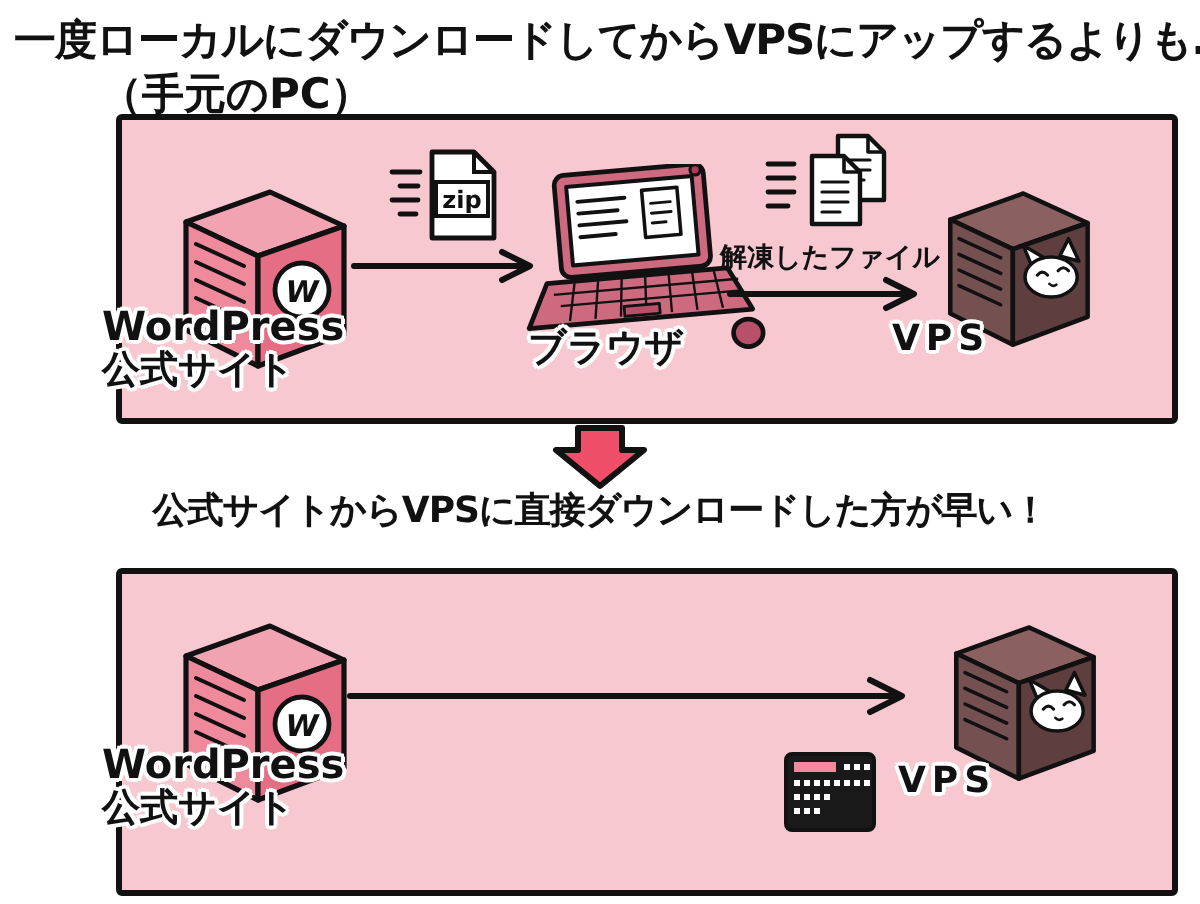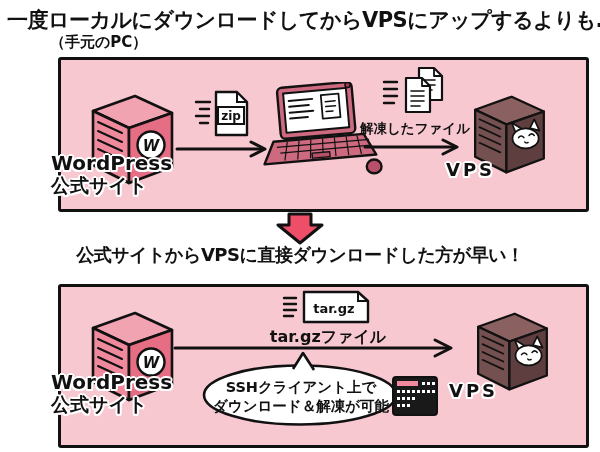--- a/index.html
+++ b/index.html
@@ -3,21 +3,21 @@
 <meta charset="utf-8">
 <style>
   html,body{margin:0;padding:0;}
   body{
     width:600px;height:452px;background:#ffffff;position:relative;
     font-family:"DejaVu Sans",sans-serif;color:#111;overflow:hidden;
   }
   .abs{position:absolute;}
   .title{font-weight:700;color:#111;white-space:nowrap;}
   #title-top{top:6px;left:7px;font-size:21px;letter-spacing:-0.5px;}
-  #subtitle-pc{top:33px;left:50px;font-size:15px;font-weight:700;}
+  #subtitle-pc{top:33px;left:50px;font-size:21px;font-weight:700;}
   #title-bottom{top:243px;left:0;width:600px;text-align:center;font-size:18px;letter-spacing:-0.5px;}
   .panel{
     position:absolute;left:58px;width:525px;background:#f8c8d1;
     border:3px solid #111;border-radius:3px;
   }
   #panel1{top:57px;height:149px;}
   #panel2{top:284px;height:158px;}
   .olabel{
     font-weight:700;text-align:left;line-height:1.15;white-space:nowrap;
     text-shadow:2px 0 0 #fff,-2px 0 0 #fff,0 2px 0 #fff,0 -2px 0 #fff,
@@ -53,21 +53,21 @@
         <path d="M27,63 L51,74"></path>
     </g>
     <circle cx="80" cy="59" r="13.5" fill="#fff" stroke="#111" stroke-width="2.4"></circle>
     <text x="80" y="65" text-anchor="middle" font-size="15" font-weight="bold" font-style="italic" font-family="DejaVu Serif, serif" fill="#111">W</text>
   </svg>
   <div class="abs olabel wp-label" style="left:-10px;top:92px;width:185px;">
     <div class="l1">WordPress</div>
     <div>公式サイト</div>
   </div>
 
-  <div class="abs flow" style="left:112px;top:28px;width:104px;">
+  <div class="abs flow" style="left:112px;top:12px;width:104px;">
     <svg width="70" height="52" viewBox="0 0 70 52">
       <g stroke="#111" stroke-width="2.4" stroke-linecap="round">
         <path d="M6,14 h14"></path>
           <path d="M10,21 h9"></path>
           <path d="M6,28 h13"></path>
           <path d="M10,35 h8"></path>
       </g>
       <path d="M26,4 h21 l10,10 v33 h-31 z" fill="#fff" stroke="#111" stroke-width="2.4" stroke-linejoin="round"></path>
       <path d="M47,4 v10 h10" fill="none" stroke="#111" stroke-width="2"></path>
       <rect x="28" y="19" width="26" height="17" fill="#fff" stroke="#111" stroke-width="2"></rect>
@@ -105,20 +105,21 @@
           <path d="M52,57 L50,76"></path>
         <path d="M64,57 L63,76"></path>
           <path d="M76,57 L76,76"></path>
           <path d="M88,57 L89,76"></path>
           <path d="M99,57 L102,76"></path>
       </g>
       <rect x="52" y="71" width="18" height="5" fill="#b8506a" stroke-width="1.4"></rect>
     </g>
     <ellipse cx="117" cy="85" rx="7.5" ry="7" fill="#b8506a" stroke="#111" stroke-width="2.4"></ellipse>
   </svg>
+  <div class="abs olabel" style="left:203px;top:104px;width:115px;font-size:19px;">ブラウザ</div>
 
   <div class="abs flow" style="left:276px;top:6px;width:108px;padding-left:24px;">
     <svg width="72" height="54" viewBox="0 0 72 54">
       <g stroke="#111" stroke-width="2.4" stroke-linecap="round">
         <path d="M5,16 h13"></path>
           <path d="M5,23 h13"></path>
           <path d="M5,30 h13"></path>
           <path d="M5,37 h10"></path>
       </g>
       <g stroke="#111" stroke-linejoin="round">
@@ -190,48 +191,26 @@
         <path d="M27,63 L51,74"></path>
     </g>
     <circle cx="80" cy="59" r="13.5" fill="#fff" stroke="#111" stroke-width="2.4"></circle>
     <text x="80" y="65" text-anchor="middle" font-size="15" font-weight="bold" font-style="italic" font-family="DejaVu Serif, serif" fill="#111">W</text>
   </svg>
   <div class="abs olabel wp-label" style="left:-10px;top:84px;width:185px;">
     <div class="l1">WordPress</div>
     <div>公式サイト</div>
   </div>
 
-  <div class="abs flow" style="left:192px;top:2px;width:150px;">
-    <svg width="96" height="36" viewBox="0 0 96 36">
-      <g stroke="#111" stroke-width="2.4" stroke-linecap="round">
-        <path d="M4,9 h12"></path>
-          <path d="M4,15 h12"></path>
-          <path d="M4,21 h12"></path>
-          <path d="M4,27 h9"></path>
-      </g>
-      <path d="M24,3 h54 l10,9 v21 h-64 z" fill="#fff" stroke="#111" stroke-width="2.4" stroke-linejoin="round"></path>
-      <path d="M78,3 v9 h10" fill="none" stroke="#111" stroke-width="2"></path>
-      <text x="54" y="24" text-anchor="middle" font-size="13" font-weight="bold" fill="#111">tar.gz</text>
-    </svg>
-    <div class="flow-label" style="font-size:16px;margin-top:2px;">tar.gzファイル</div>
-  </div>
 
   <svg class="abs" style="left:112px;top:50px;" width="292" height="22" viewBox="0 0 292 22">
     <path d="M2,11 H276" stroke="#111" stroke-width="3" stroke-linecap="round"></path>
     <path d="M262,3 L278,11 L262,19" fill="none" stroke="#111" stroke-width="3" stroke-linecap="round" stroke-linejoin="round"></path>
   </svg>
 
-  <div class="abs" style="left:140px;top:64px;width:200px;height:76px;">
-    <svg width="200" height="76" viewBox="0 0 200 76">
-      <ellipse cx="99" cy="44" rx="96" ry="29.5" fill="#fff" stroke="#111" stroke-width="2.6"></ellipse>
-      <path d="M92,18 L102,2 L113,19" fill="#fff" stroke="#111" stroke-width="2.6" stroke-linejoin="round"></path>
-    </svg>
-    <div class="bubble-text" style="top:27px;">SSHクライアント上で</div>
-    <div class="bubble-text" style="top:46px;">ダウンロード＆解凍が可能</div>
-  </div>
 
   <svg class="abs" style="left:330px;top:86px;" width="48" height="46" viewBox="0 0 48 46">
     <rect x="2" y="4" width="44" height="38" rx="3" fill="#191919" stroke="#111" stroke-width="2"></rect>
     <rect x="6" y="8" width="21" height="5" fill="#f2899e"></rect>
     <rect x="31" y="9" width="3" height="3" fill="#fff"></rect>
       <rect x="36" y="9" width="3" height="3" fill="#fff"></rect>
       <rect x="41" y="9" width="3" height="3" fill="#fff"></rect>
     <g fill="#fff">
       <rect x="6" y="17" width="3" height="3"></rect>
         <rect x="11" y="17" width="3" height="3"></rect>

